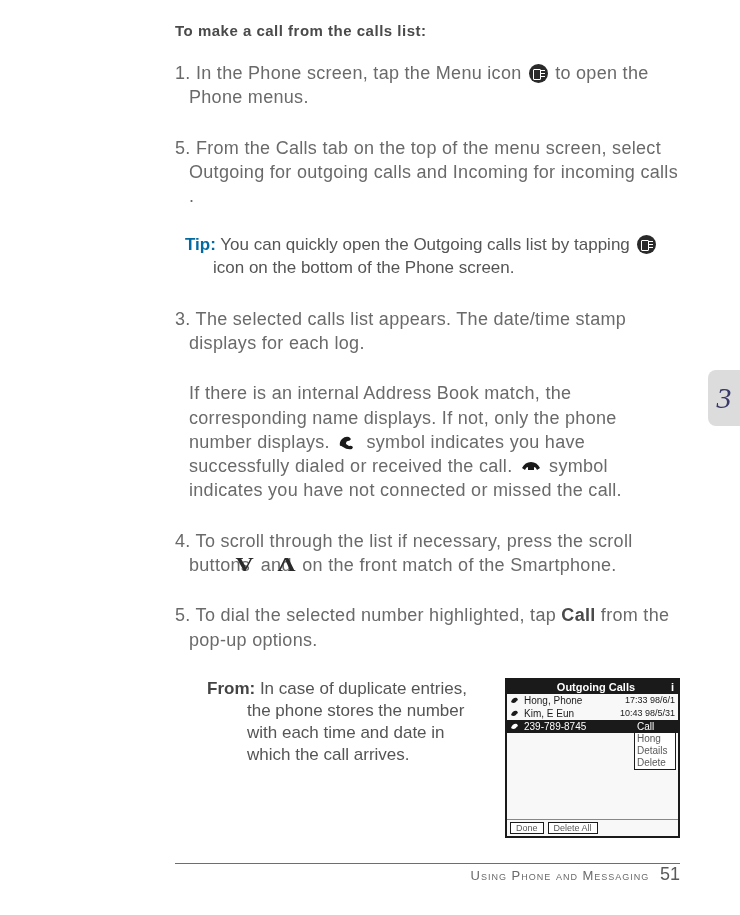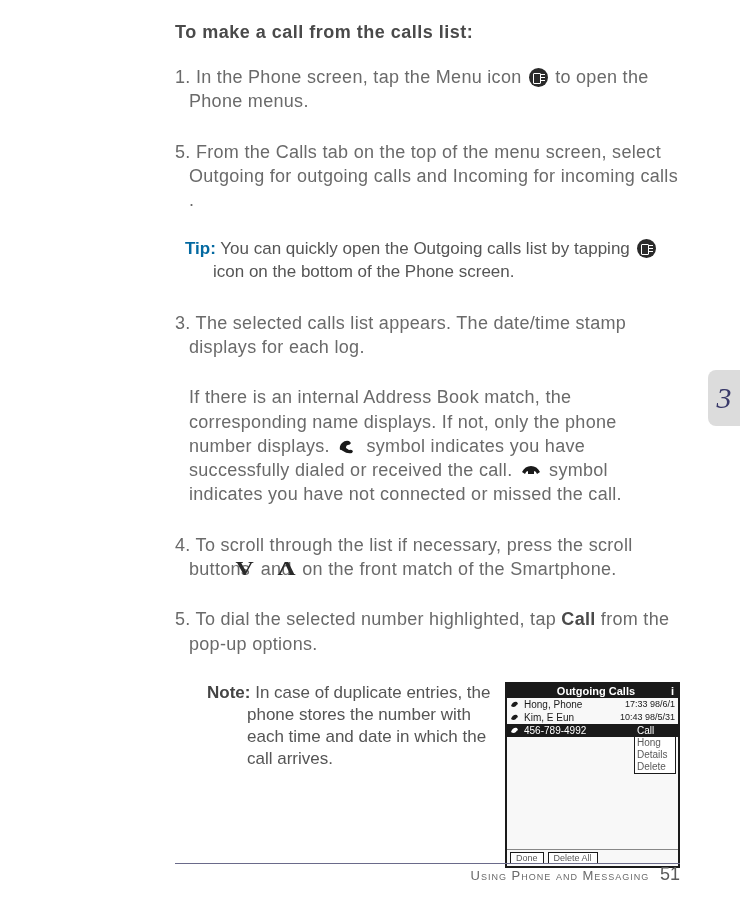--- a/index.html
+++ b/index.html
@@ -7,21 +7,21 @@
     width: 740px;
     height: 915px;
     background: #fff;
     font-family: "Helvetica Neue", Arial, sans-serif;
     color: #5a5a5a;
     position: relative;
     padding: 22px 60px 40px 175px;
   }
   .heading {
     font-weight: bold;
-    font-size: 18px;
+    font-size: 15px;
     letter-spacing: 0.5px;
     color: #4a4a4a;
     margin-bottom: 22px;
     font-stretch: condensed;
   }
   .step {
     font-size: 18px;
     line-height: 1.35;
     color: #6a6a6a;
     margin-bottom: 26px;
@@ -114,21 +114,21 @@
     line-height: 1.3;
     color: #555;
     font-weight: 300;
     font-stretch: condensed;
     padding-left: 40px;
     text-indent: -40px;
   }
   .note-label { font-weight: bold; color: #444; }
   .screenshot {
     width: 175px;
-    height: 186px;
+    height: 160px;
     border: 2px solid #1a1a1a;
     background: #f8f8f8;
     display: flex;
     flex-direction: column;
     font-size: 10px;
     flex-shrink: 0;
   }
   .scr-title {
     background: #1a1a1a;
     color: #fff;
@@ -234,21 +234,21 @@
   <span class="arrow-a">Λ</span>
   <span> on the front match of the Smartphone.</span>
 </div>
 
 <div class="step">
   <span>5. To dial the selected number highlighted, tap </span><span class="bold-call">Call</span><span> from the pop-up options.</span>
 </div>
 
 <div class="note-wrap">
   <div class="note-text">
-    <span class="note-label">Note:</span><span> In case of duplicate entries, the phone stores the number with each time and date in which the call arrives.</span>
+    <span class="note-label">From:</span><span> In case of duplicate entries, the phone stores the number with each time and date in which the call arrives.</span>
   </div>
   <div class="screenshot">
     <div class="scr-title">
       <span style="width:10px"></span>
       <span>Outgoing Calls</span>
       <span>i</span>
     </div>
     <div class="scr-row">
       <svg class="scr-ph" viewBox="0 0 11 8">
           <path d="M1 6 Q3 1 7 2 L8 4 Q6 5 6 6 L4 7 Q2 7 1 6" fill="#1a1a1a"></path>
@@ -261,21 +261,21 @@
           <path d="M1 6 Q3 1 7 2 L8 4 Q6 5 6 6 L4 7 Q2 7 1 6" fill="#1a1a1a"></path>
         </svg>
       <span>Kim, E Eun</span>
       <span class="t">10:43 98/5/31</span>
     </div>
     <div class="scr-body">
       <div class="scr-row hl">
         <svg class="scr-ph" viewBox="0 0 11 8">
             <path d="M1 6 Q3 1 7 2 L8 4 Q6 5 6 6 L4 7 Q2 7 1 6" fill="#fff"></path>
           </svg>
-        <span>456-789-4992</span>
+        <span>239-789-8745</span>
         <span class="t">9:31</span>
       </div>
       <div class="scr-menu">
         <div class="sel">Call</div>
         <div>Hong</div>
         <div>Details</div>
         <div>Delete</div>
       </div>
     </div>
     <div class="scr-bottom">

